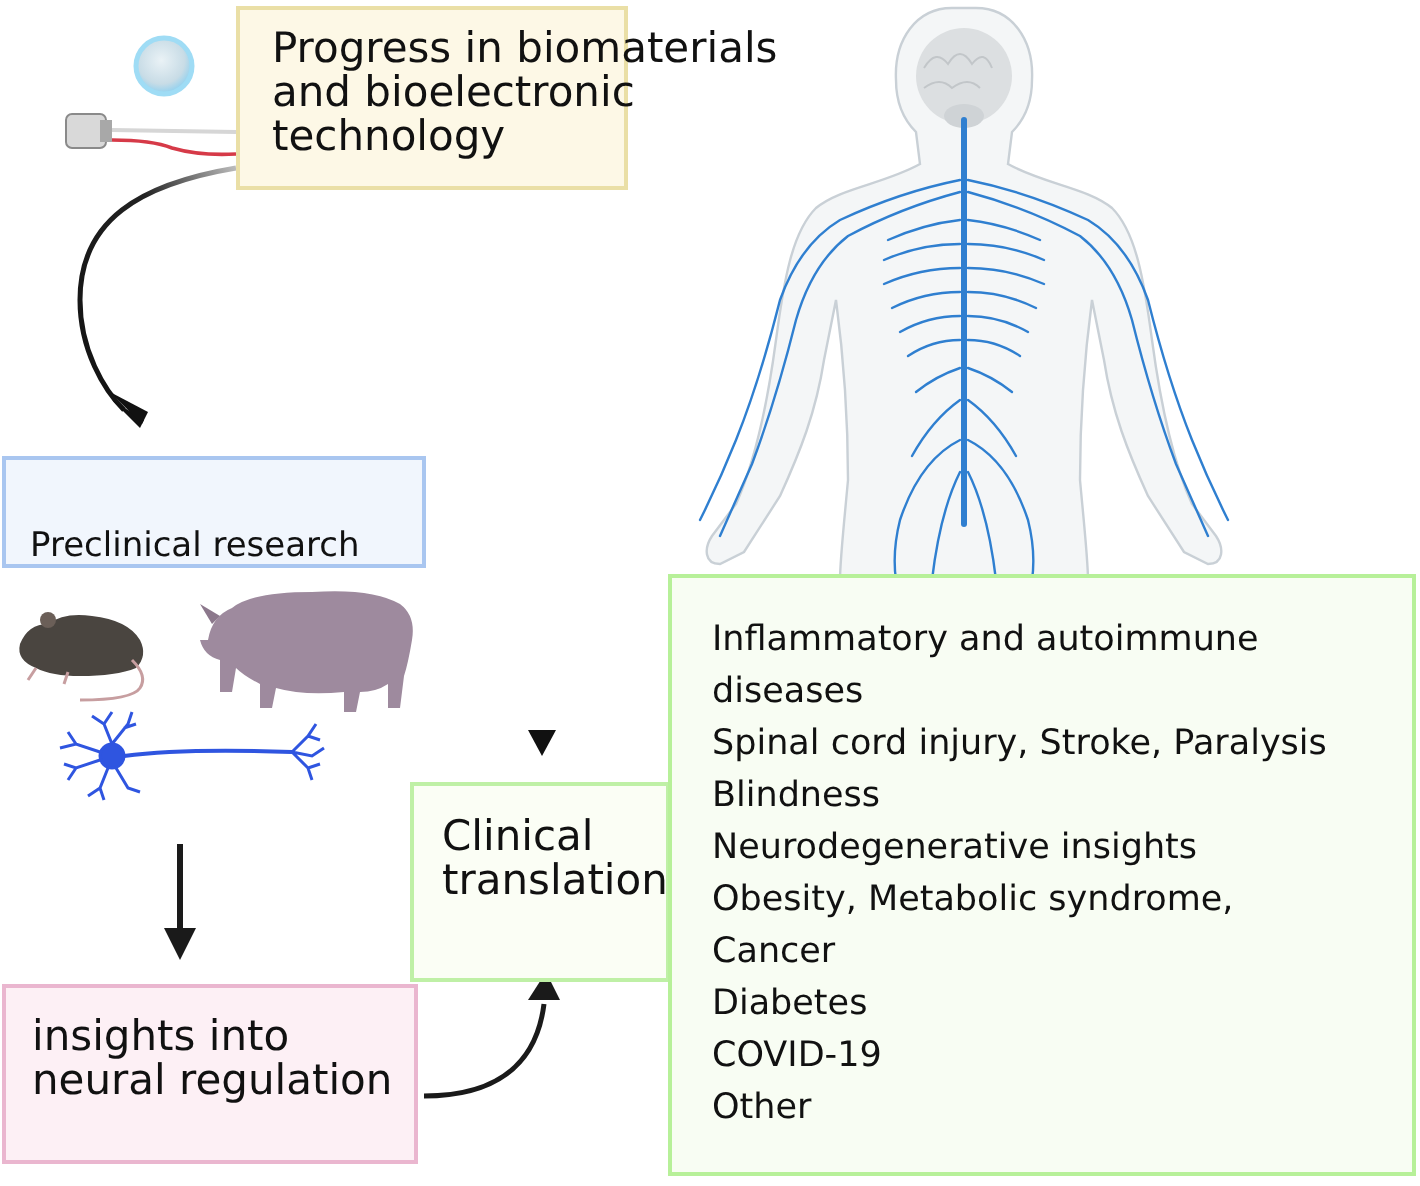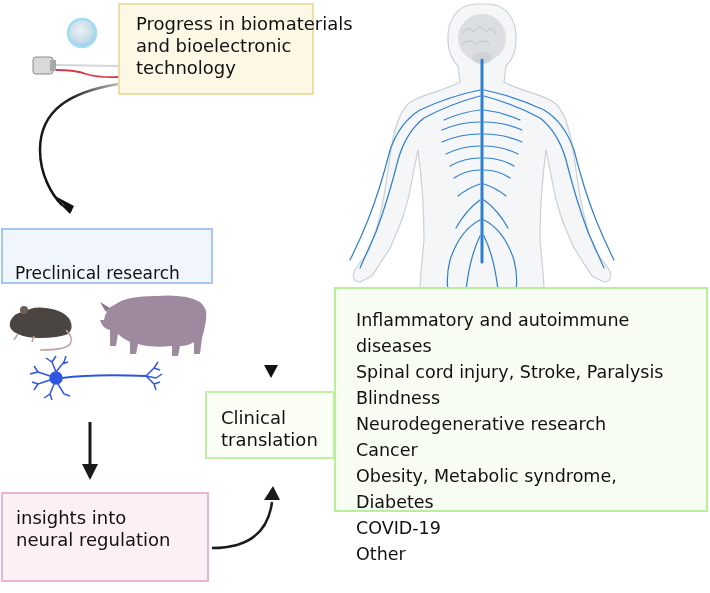--- a/index.html
+++ b/index.html
@@ -1,22 +1,22 @@
 <!DOCTYPE html>
 <html><head>
   <meta charset="utf-8">
   <style>
     html, body { margin: 0; padding: 0; background: #ffffff; }
     body { width: 710px; height: 593px; position: relative; overflow: hidden; font-family: "DejaVu Sans", sans-serif; color: #111; }
-    .box { position: absolute; box-sizing: border-box; font-size: 18px; line-height: 22px; }
+    .box { position: absolute; box-sizing: border-box; font-size: 21px; line-height: 22px; }
     #box-progress { left: 118px; top: 3px; width: 196px; height: 92px; background: #fdf8e6; border: 2px solid #eadfa6; padding: 8px 0 0 16px; }
     #box-preclinical { left: 1px; top: 228px; width: 212px; height: 56px; background: #f1f6fd; border: 2px solid #a9c6f0; padding: 32px 0 0 12px; font-size: 17px; }
     #box-insights { left: 1px; top: 492px; width: 208px; height: 90px; background: #fdf0f5; border: 2px solid #eab6cf; padding: 13px 0 0 13px; }
-    #box-clinical { left: 205px; top: 391px; width: 130px; height: 68px; background: #fbfef5; border: 2px solid #bff0a6; padding: 14px 0 0 14px; }
-    #box-conditions { left: 334px; top: 287px; width: 374px; height: 225px; background: #f8fdf3; border: 2px solid #b7f099; padding: 18px 0 0 20px; font-size: 17.5px; line-height: 26px; }
+    #box-clinical { left: 205px; top: 391px; width: 130px; height: 100px; background: #fbfef5; border: 2px solid #bff0a6; padding: 14px 0 0 14px; }
+    #box-conditions { left: 334px; top: 287px; width: 374px; height: 301px; background: #f8fdf3; border: 2px solid #b7f099; padding: 18px 0 0 20px; font-size: 17.5px; line-height: 26px; }
     .line { display: block; white-space: nowrap; }
     svg { position: absolute; left: 0; top: 0; }
   </style>
 </head>
 <body>
 
 <svg width="710" height="593" viewBox="0 0 710 593">
   <defs>
     <linearGradient id="gradArrow" x1="0" y1="0" x2="0" y2="1">
       <stop offset="0" stop-color="#e8e8e8"></stop>
@@ -143,19 +143,19 @@
 <div class="box" id="box-clinical" style="background: rgb(251, 254, 245); border-color: rgb(191, 240, 166);">
   <span class="line">Clinical</span>
   <span class="line">translation</span>
 </div>
 
 <div class="box" id="box-conditions" style="background: rgb(248, 253, 243); border-color: rgb(183, 240, 153);">
   <span class="line">Inflammatory and autoimmune</span>
   <span class="line">diseases</span>
   <span class="line">Spinal cord injury, Stroke, Paralysis</span>
   <span class="line">Blindness</span>
-  <span class="line">Neurodegenerative research</span>
+  <span class="line">Neurodegenerative insights</span>
+  <span class="line">Obesity, Metabolic syndrome,</span>
   <span class="line">Cancer</span>
-  <span class="line">Obesity, Metabolic syndrome,</span>
   <span class="line">Diabetes</span>
   <span class="line">COVID-19</span>
   <span class="line">Other</span>
 </div>
 
 </body></html>

